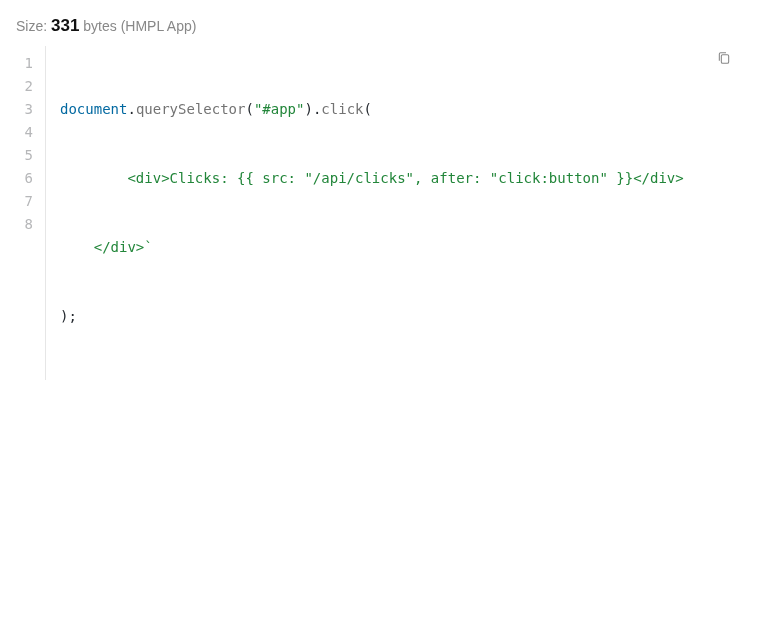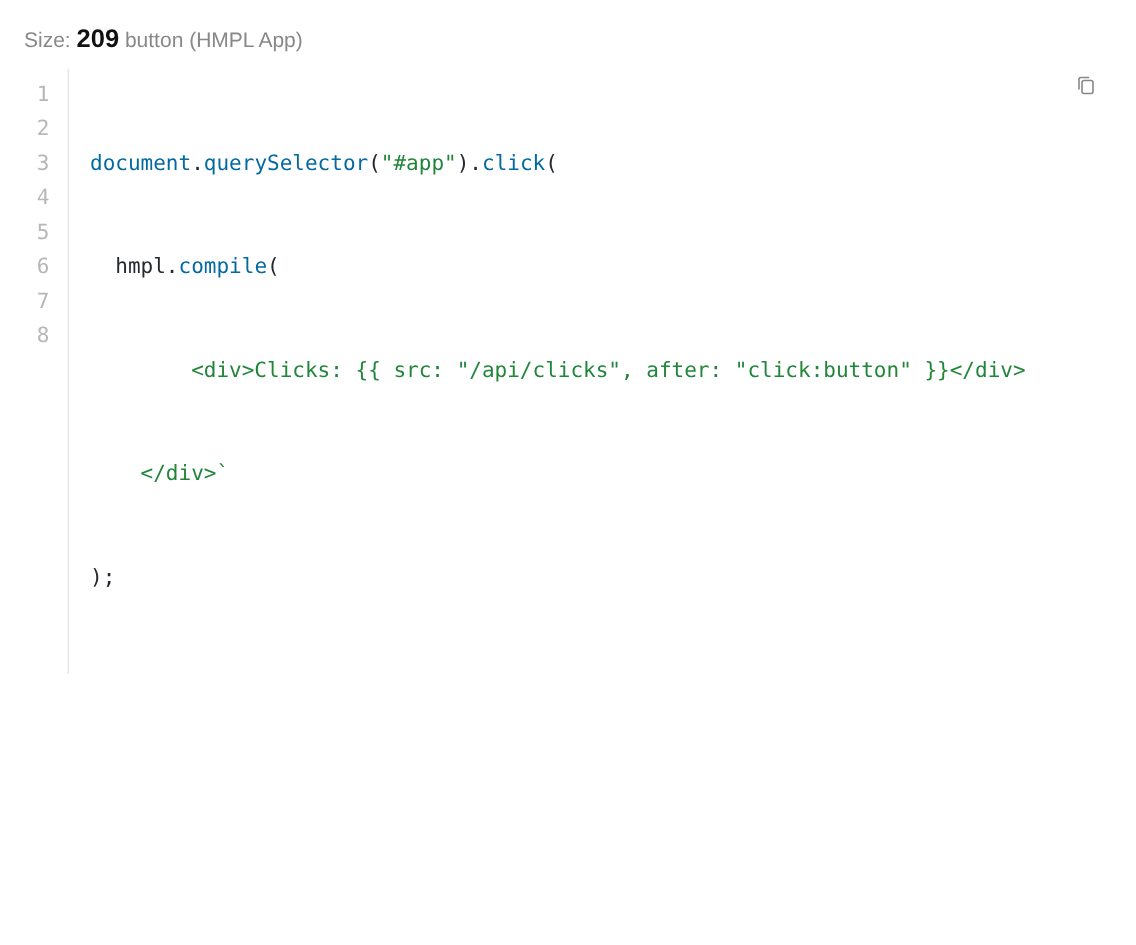--- a/index.html
+++ b/index.html
@@ -56,30 +56,30 @@
     display: flex;
     align-items: center;
     justify-content: center;
     cursor: pointer;
     color: #888;
   }
   .copy-btn svg { width: 16px; height: 16px; }
   
   .tok-obj   { color: #24292f; }
   .tok-punc  { color: #24292f; }
-  .tok-fn    { color: #0369a1; }
+  .tok-fn    { color: #737373; }
   .tok-str   { color: #22863a; }
   .tok-back  { color: #22863a; }
   .tok-known { color: #0369a1; }
 </style>
 </head>
 <body>
 
 <div class="size-label">
-  <span>Size: </span><span class="num">209</span><span> button (HMPL App)</span>
+  <span>Size: </span><span class="num">331</span><span> bytes (HMPL App)</span>
 </div>
 
 <div class="code-block">
   <div class="copy-btn" title="copy">
     <span>
       <svg viewBox="0 0 24 24" fill="none" stroke="currentColor" stroke-width="1.6">
         <rect x="8" y="7" width="11" height="13" rx="2"></rect>
         <path d="M5 16V6a2 2 0 0 1 2-2h8"></path>
       </svg>
     </span>
@@ -89,18 +89,17 @@
     <div>2</div>
     <div>3</div>
     <div>4</div>
     <div>5</div>
     <div>6</div>
     <div>7</div>
     <div>8</div>
   </div>
   <div class="code">
     <div class="line"><span class="tok-known">document</span><span class="tok-punc">.</span><span class="tok-fn">querySelector</span><span class="tok-punc">(</span><span class="tok-str">"#app"</span><span class="tok-punc">)</span><span class="tok-punc">.</span><span class="tok-fn">click</span><span class="tok-punc">(</span></div>
-    <div class="line"><span class="tok-obj">  hmpl</span><span class="tok-punc">.</span><span class="tok-fn">compile</span><span class="tok-punc">(</span></div>
     <div class="line"><span class="tok-back">        &lt;div&gt;Clicks: {{ src: "/api/clicks", after: "click:button" }}&lt;/div&gt;</span></div>
     <div class="line"><span class="tok-back">    &lt;/div&gt;`</span></div>
     <div class="line"><span class="tok-punc">)</span><span class="tok-punc">;</span></div>
   </div>
 </div>
 
 </body></html>

